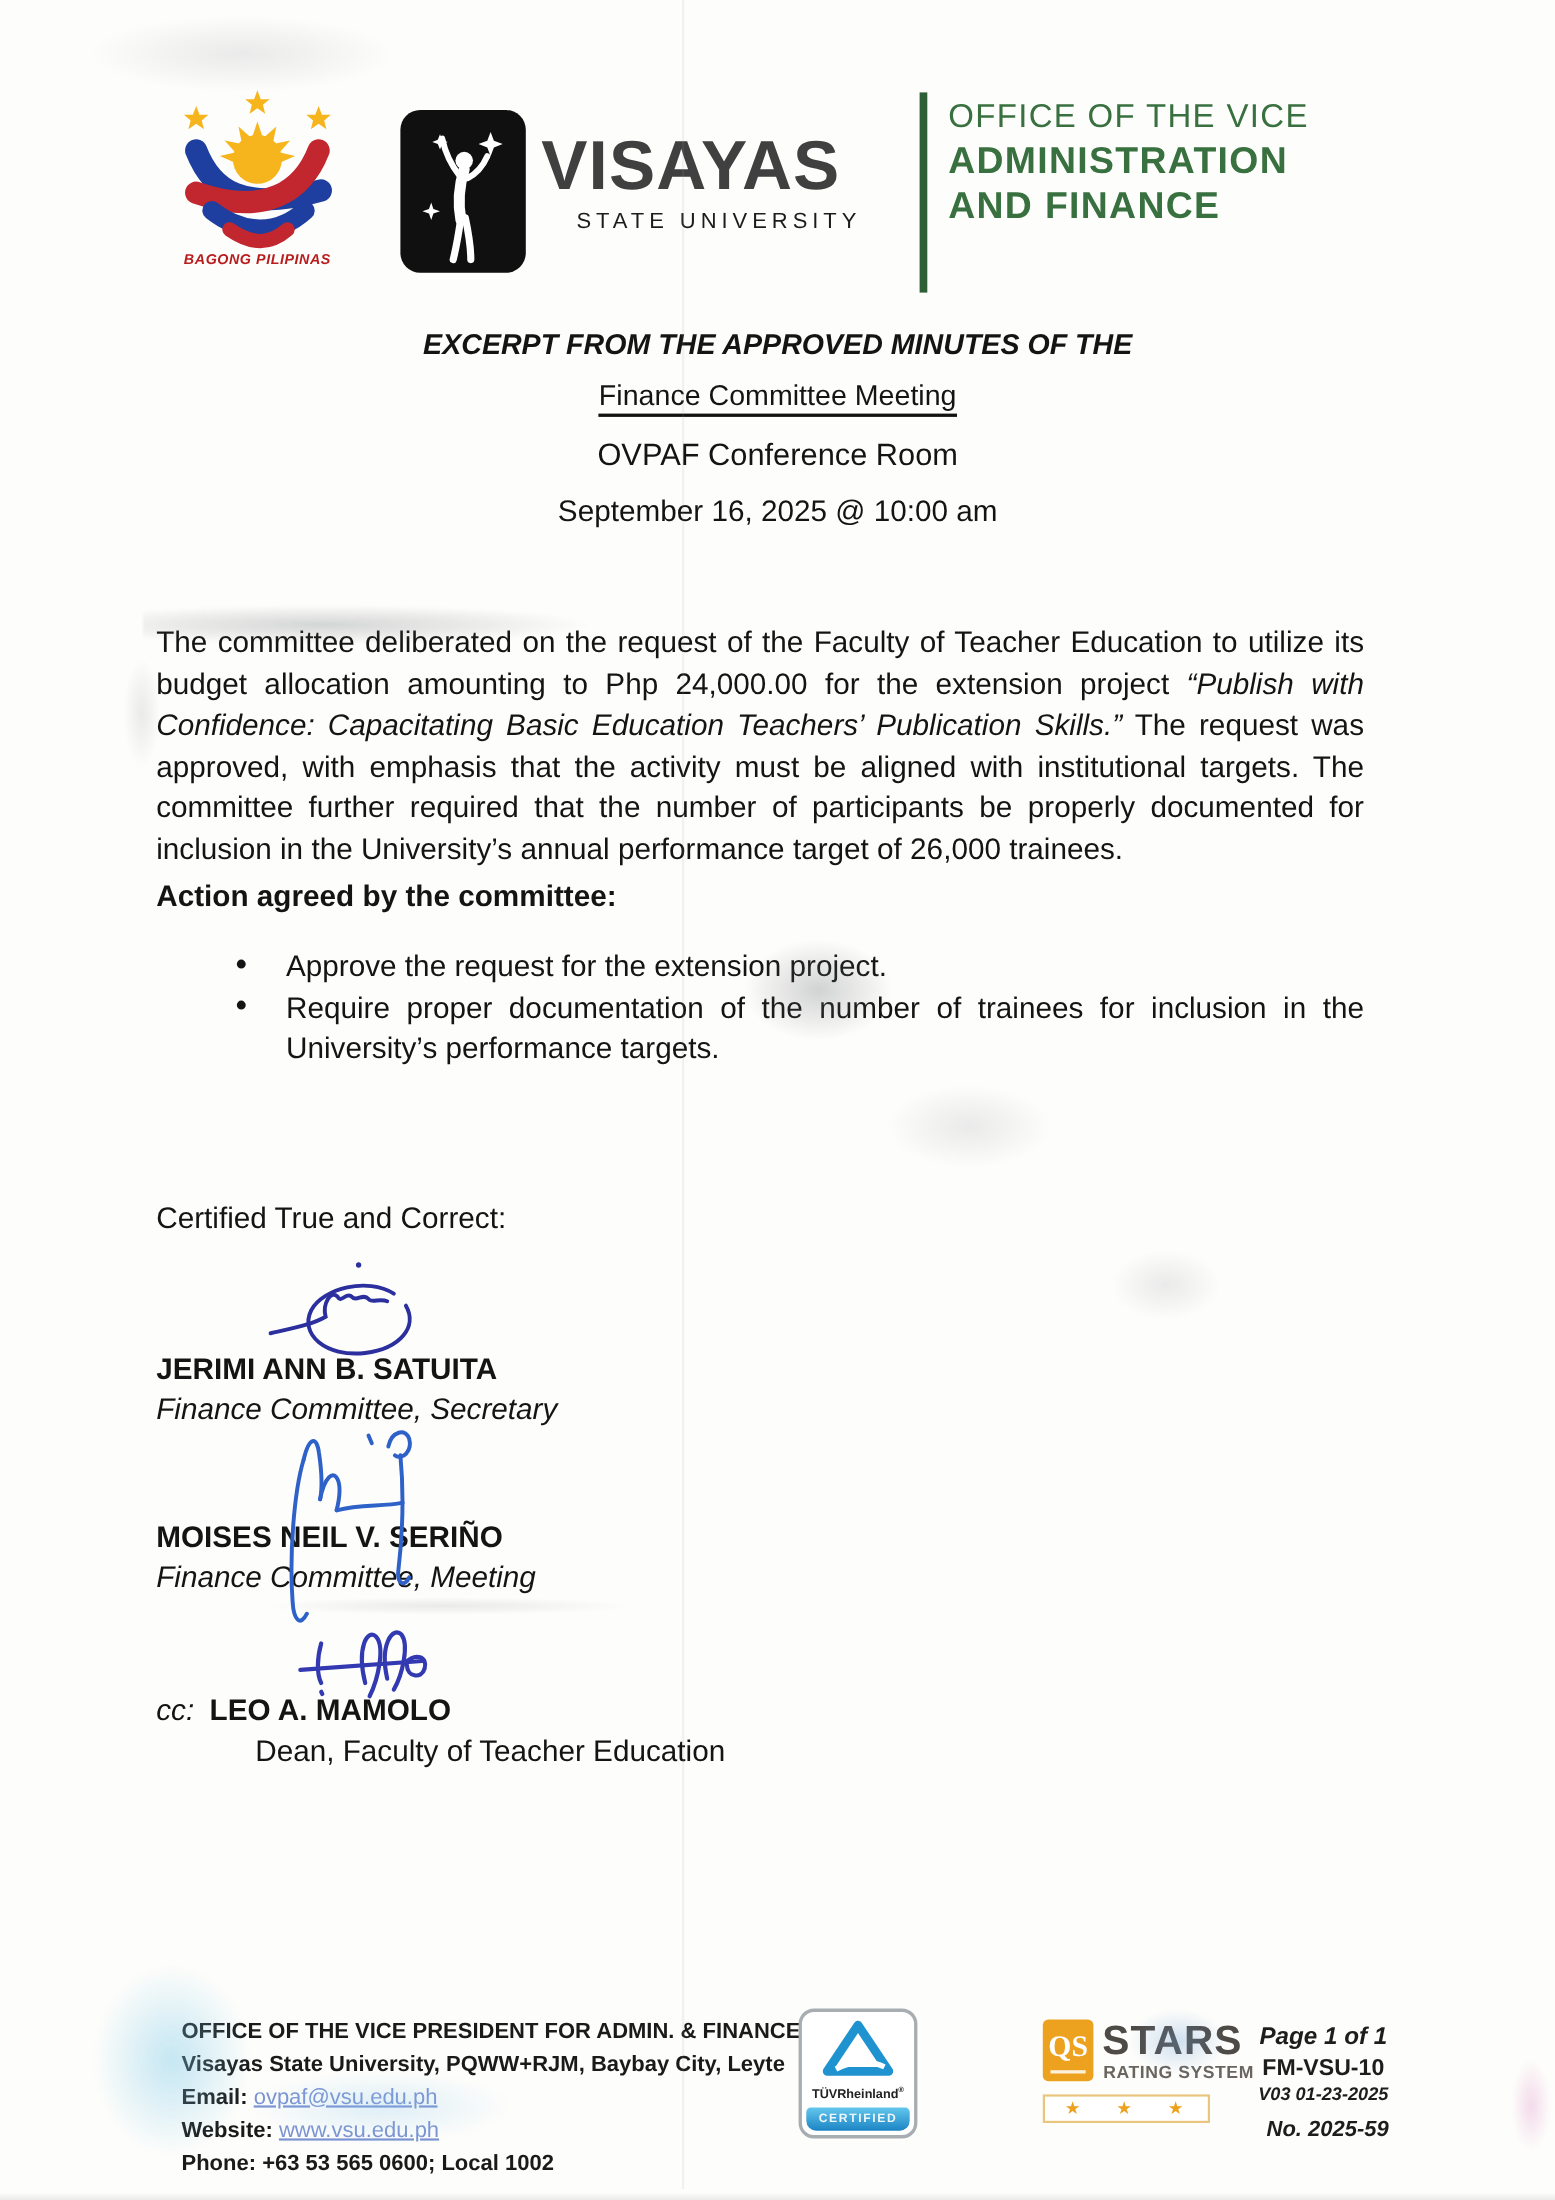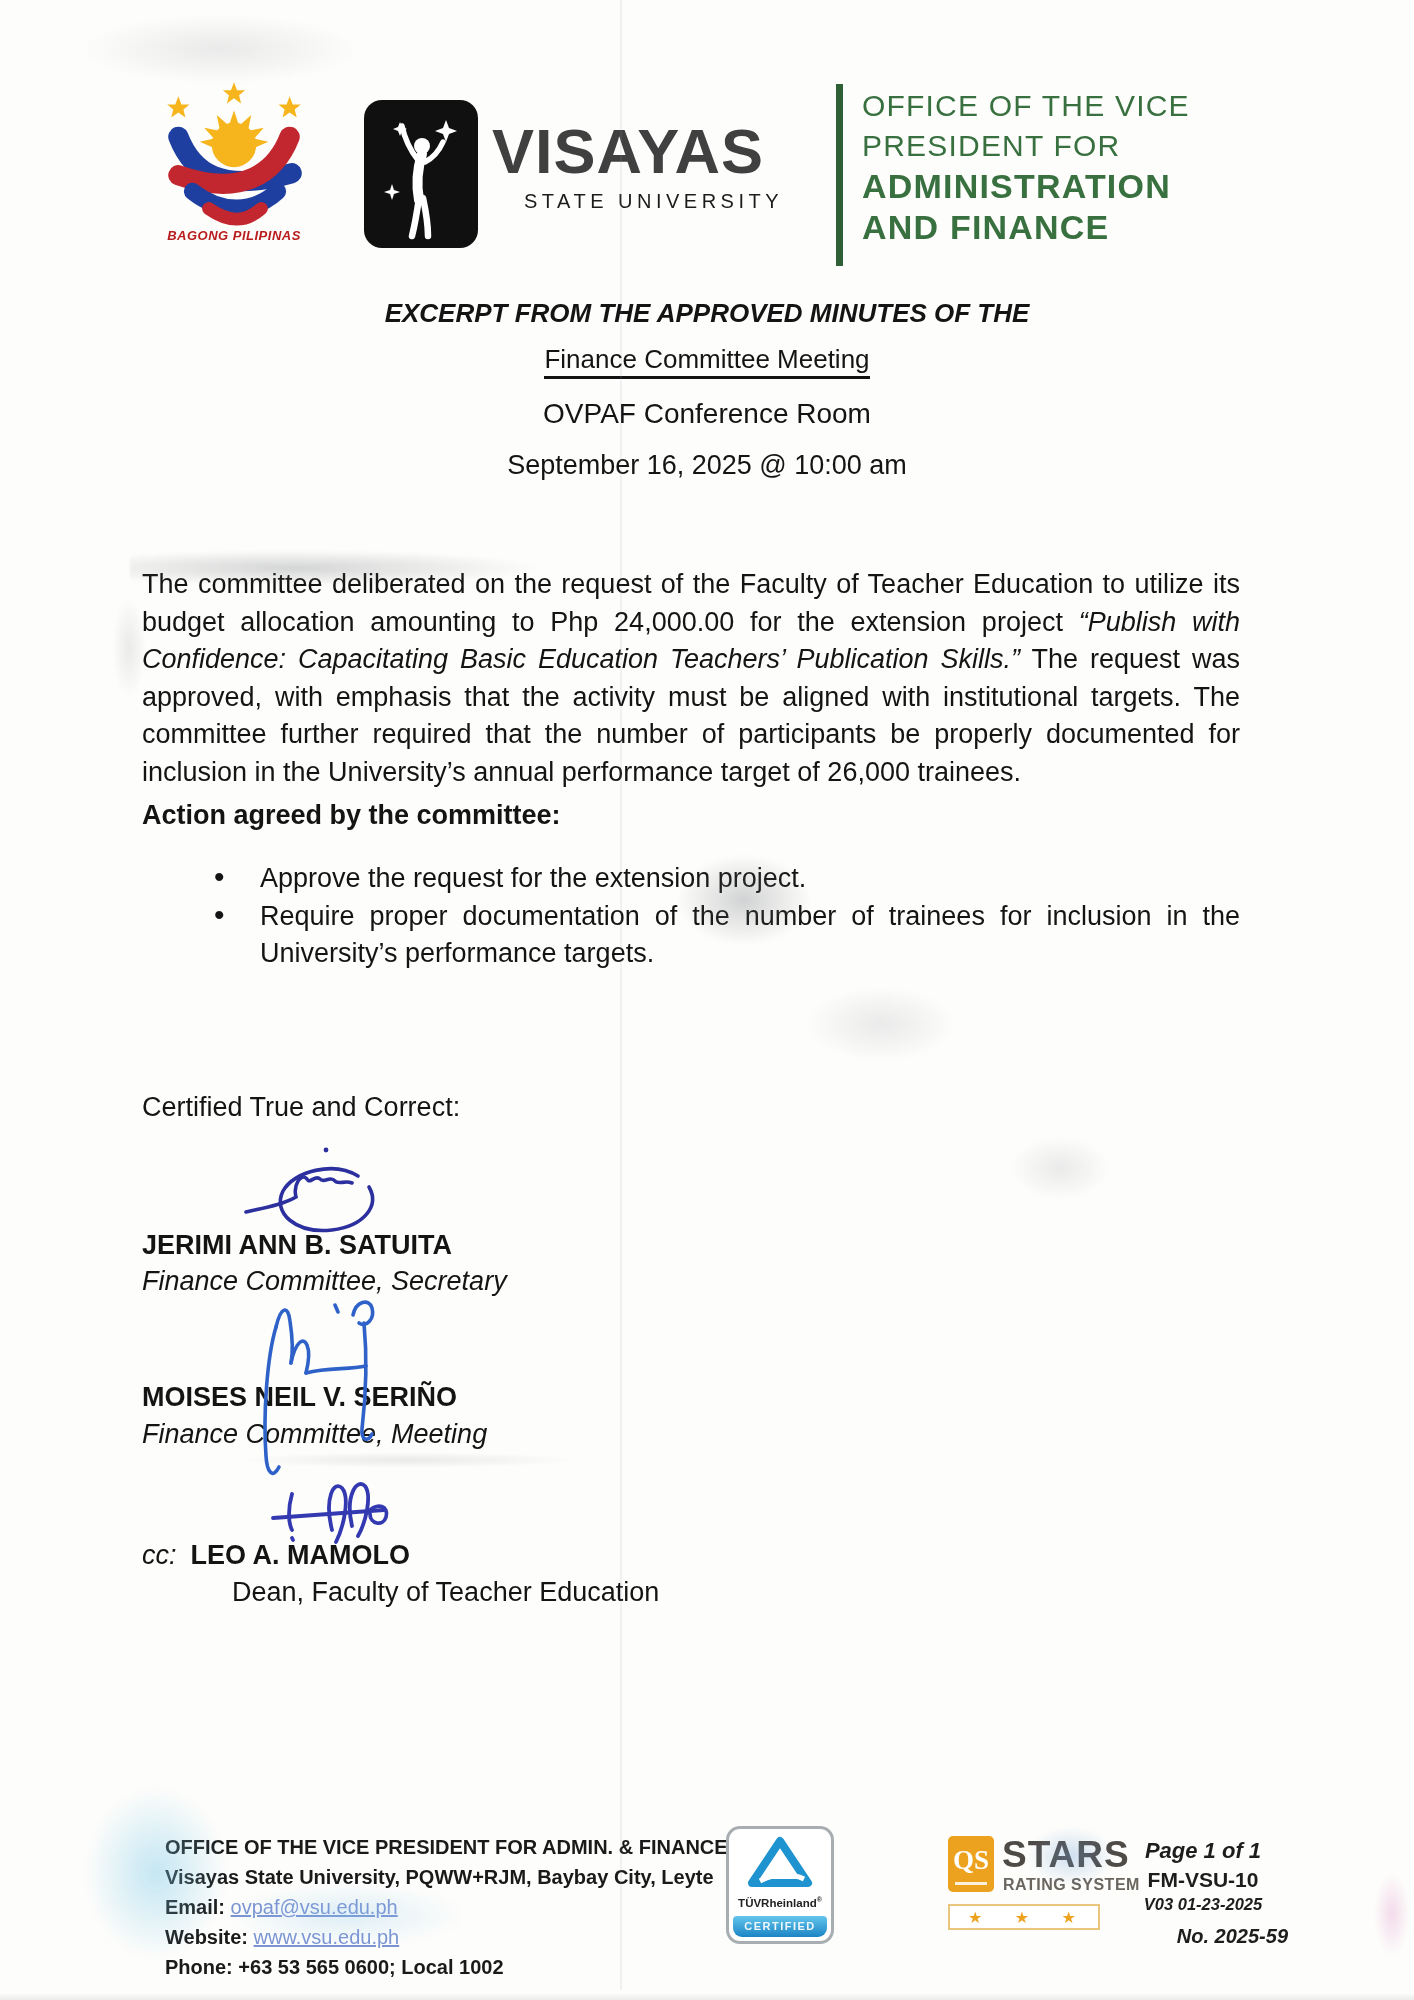--- a/index.html
+++ b/index.html
@@ -64,21 +64,21 @@
   .qs-square .bar { position:absolute; left:7px; right:7px; bottom:7px; height:3px; background:#fff; opacity:.85; }
   .qs-stars { left:1002px; top:1834px; font-size:37px; font-weight:800; color:#4e4a45; letter-spacing:1px; }
   .qs-rating { left:1003px; top:1876px; font-size:16px; font-weight:600; color:#6a655f; letter-spacing:.5px; }
   .qs-starbox { left:948px; top:1904px; width:152px; height:26px; background:#fff; border:2px solid #e9c57d;
     text-align:center; font-size:16px; color:#eda21f; letter-spacing:14px; line-height:23px; padding-left:10px; }
 
   .doc-info { left:1118px; top:1838px; width:170px; text-align:center; color:#1d1d1d; }
   .doc-info .p  { font-size:22px; font-weight:700; font-style:italic; }
   .doc-info .f  { font-size:21px; font-weight:700; margin-top:4px; }
   .doc-info .v  { font-size:16.5px; font-weight:600; font-style:italic; margin-top:3px; }
-  .doc-info .n  { font-size:20px; font-weight:600; font-style:italic; margin-top:11px; text-align:right; padding-left:8px; }
+  .doc-info .n  { font-size:20px; font-weight:600; font-style:italic; margin-top:11px; text-align:center; padding-left:8px; }
 
   
   .art { position:absolute; pointer-events:none; }
   .g1 { background:radial-gradient(ellipse at 40% 50%, rgba(95,100,105,.26), rgba(95,100,105,0) 70%); filter:blur(1px); }
   .g2 { background:radial-gradient(ellipse, rgba(110,115,120,.30), rgba(110,115,120,0) 70%); filter:blur(1px); }
   .g3 { background:radial-gradient(ellipse, rgba(130,135,140,.16), rgba(130,135,140,0) 70%); }
   .cy { background:radial-gradient(ellipse, rgba(120,200,232,.42), rgba(120,200,232,0) 72%); filter:blur(2px); }
   .cy2{ background:radial-gradient(ellipse, rgba(130,195,235,.25), rgba(130,195,235,0) 70%); filter:blur(2px); }
   .bl { background:radial-gradient(ellipse, rgba(110,160,215,.32), rgba(110,160,215,0) 70%); filter:blur(1.5px); }
   .pk { background:radial-gradient(ellipse, rgba(220,130,195,.28), rgba(220,130,195,0) 70%); filter:blur(1px); }
@@ -127,21 +127,20 @@
     </svg>
   </div>
 
   <div class="abs vsu-word" style="left:492px; top:120px;">VISAYAS</div>
   <div class="abs vsu-sub" style="left:524px; top:190px;">STATE UNIVERSITY</div>
 
   <div class="abs hdr-divider" style="left:836px; top:84px; height:182px;"></div>
 
   <div class="abs office-name" style="left:862px; top:86px;">
     <div class="lt">OFFICE OF THE VICE</div>
-    <div class="lt">PRESIDENT FOR</div>
     <div class="bd">ADMINISTRATION</div>
     <div class="bd">AND FINANCE</div>
   </div>
 
   <div class="abs title-wrap" style="top:298px;">
     <div class="t1">EXCERPT FROM THE APPROVED MINUTES OF THE</div>
   </div>
   <div class="abs title-wrap" style="top:344px;">
     <span class="t2">Finance Committee Meeting</span>
   </div>

